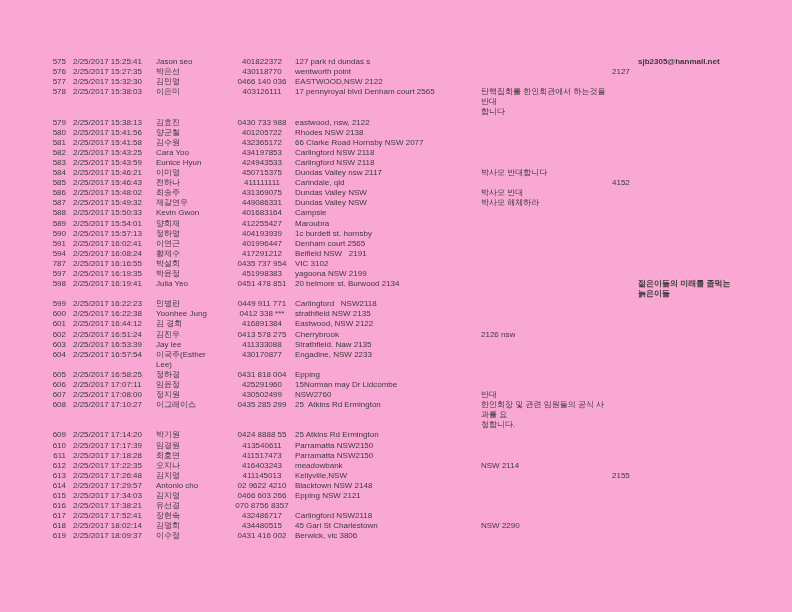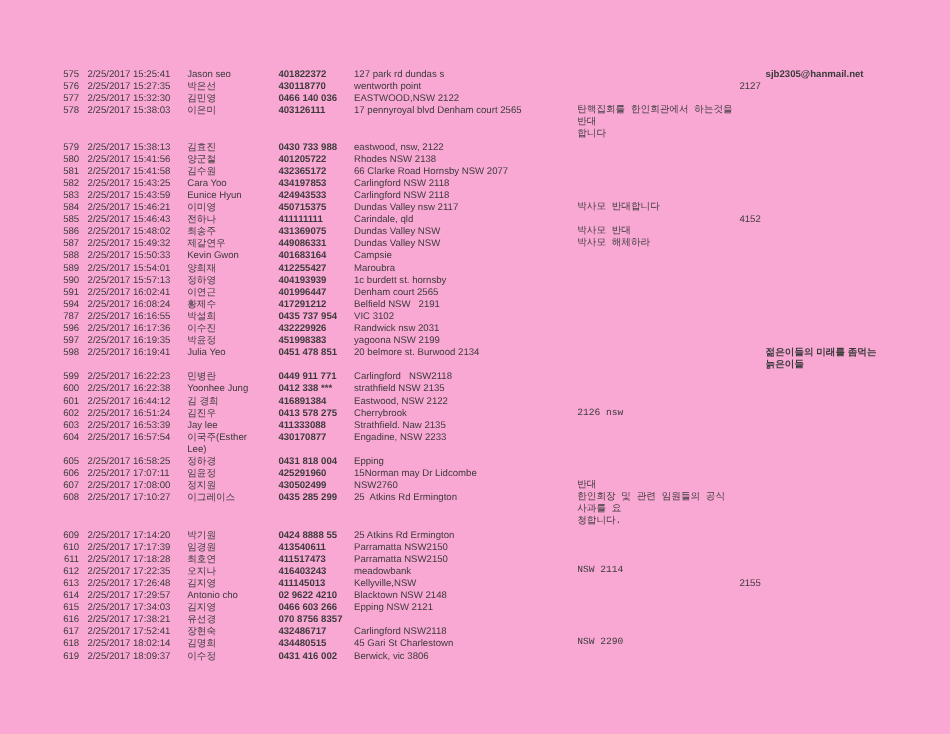--- a/index.html
+++ b/index.html
@@ -23,24 +23,24 @@
   .rec {
     display: grid;
     grid-template-columns: 36px 7px 80px 3px 76px 60px 3px 182px 4px 130px 1px 22px 4px 118px;
     min-height: 10.1px;
     align-items: start;
   }
   .cell { white-space: pre-wrap; overflow: hidden; }
   .c-num   { grid-column: 1;  text-align: right; }
   .c-dt    { grid-column: 3; }
   .c-name  { grid-column: 5; }
-  .c-ph    { grid-column: 6;  text-align: left; white-space: nowrap; overflow: visible; font-weight: bold; }
+  .c-ph    { grid-column: 6;  text-align: center; white-space: nowrap; overflow: visible; }
   .c-addr  { grid-column: 8; }
-  .c-com   { grid-column: 10; font-family: Liberation Mono, monospace; }
-  .c-code  { grid-column: 12; text-align: right; }
+  .c-com   { grid-column: 10; }
+  .c-code  { grid-column: 12; }
   .c-extra { grid-column: 14; font-weight: bold; }
 </style>
 </head>
 <body>
 
 <div class="page">
   <div class="sheet" id="sheet">
       <div class="rec">
     <div class="cell c-num">575</div>
     <div class="cell c-dt">2/25/2017 15:25:41</div>
@@ -226,30 +226,20 @@
     <div class="cell c-num">787</div>
     <div class="cell c-dt">2/25/2017 16:16:55</div>
     <div class="cell c-name">박설희</div>
     <div class="cell c-ph">0435 737 954</div>
     <div class="cell c-addr">VIC 3102</div>
     <div class="cell c-com"></div>
     <div class="cell c-code"></div>
     <div class="cell c-extra"></div>
   </div>
       <div class="rec">
-    <div class="cell c-num">596</div>
-    <div class="cell c-dt">2/25/2017 16:17:36</div>
-    <div class="cell c-name">이수진</div>
-    <div class="cell c-ph">432229926</div>
-    <div class="cell c-addr">Randwick nsw 2031</div>
-    <div class="cell c-com"></div>
-    <div class="cell c-code"></div>
-    <div class="cell c-extra"></div>
-  </div>
-      <div class="rec">
     <div class="cell c-num">597</div>
     <div class="cell c-dt">2/25/2017 16:19:35</div>
     <div class="cell c-name">박윤정</div>
     <div class="cell c-ph">451998383</div>
     <div class="cell c-addr">yagoona NSW 2199</div>
     <div class="cell c-com"></div>
     <div class="cell c-code"></div>
     <div class="cell c-extra"></div>
   </div>
       <div class="rec">

